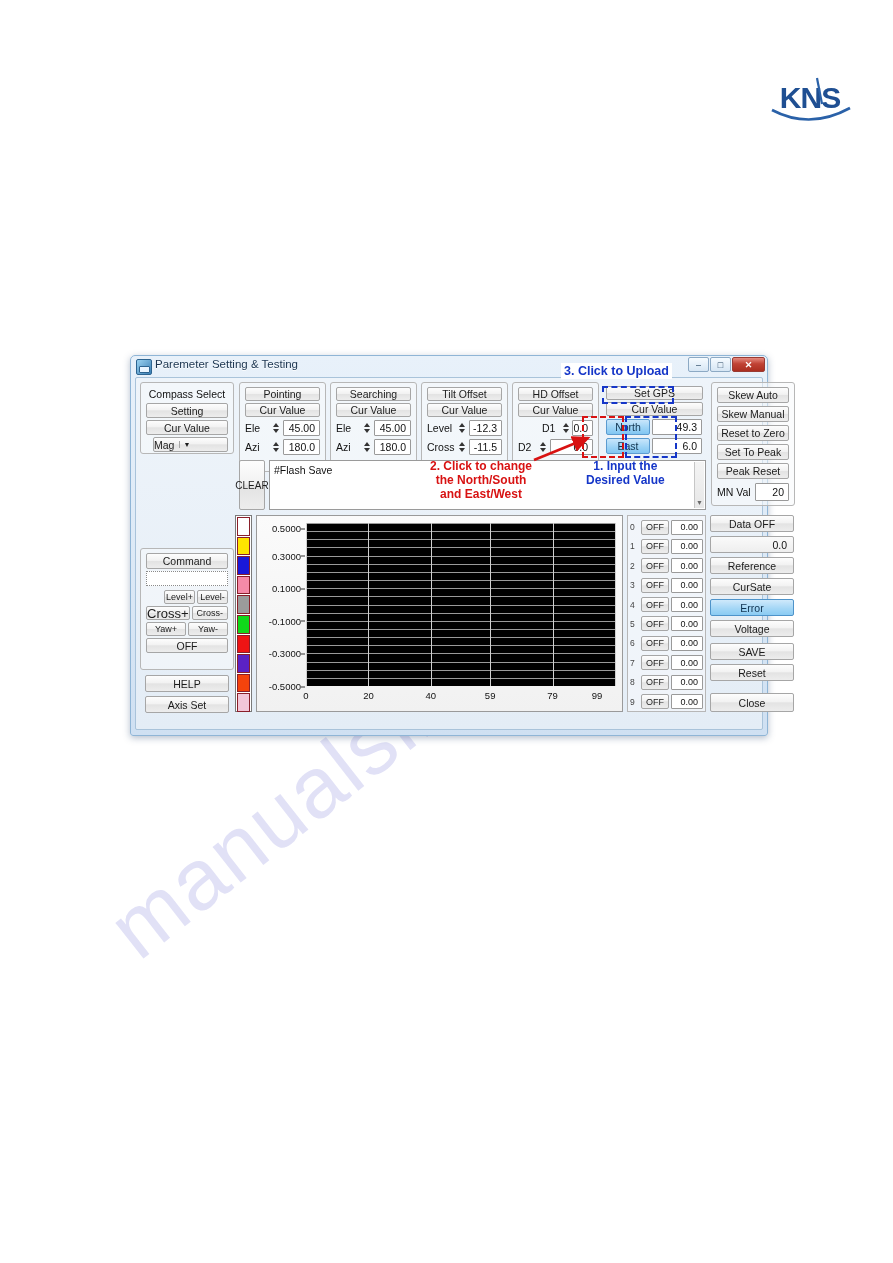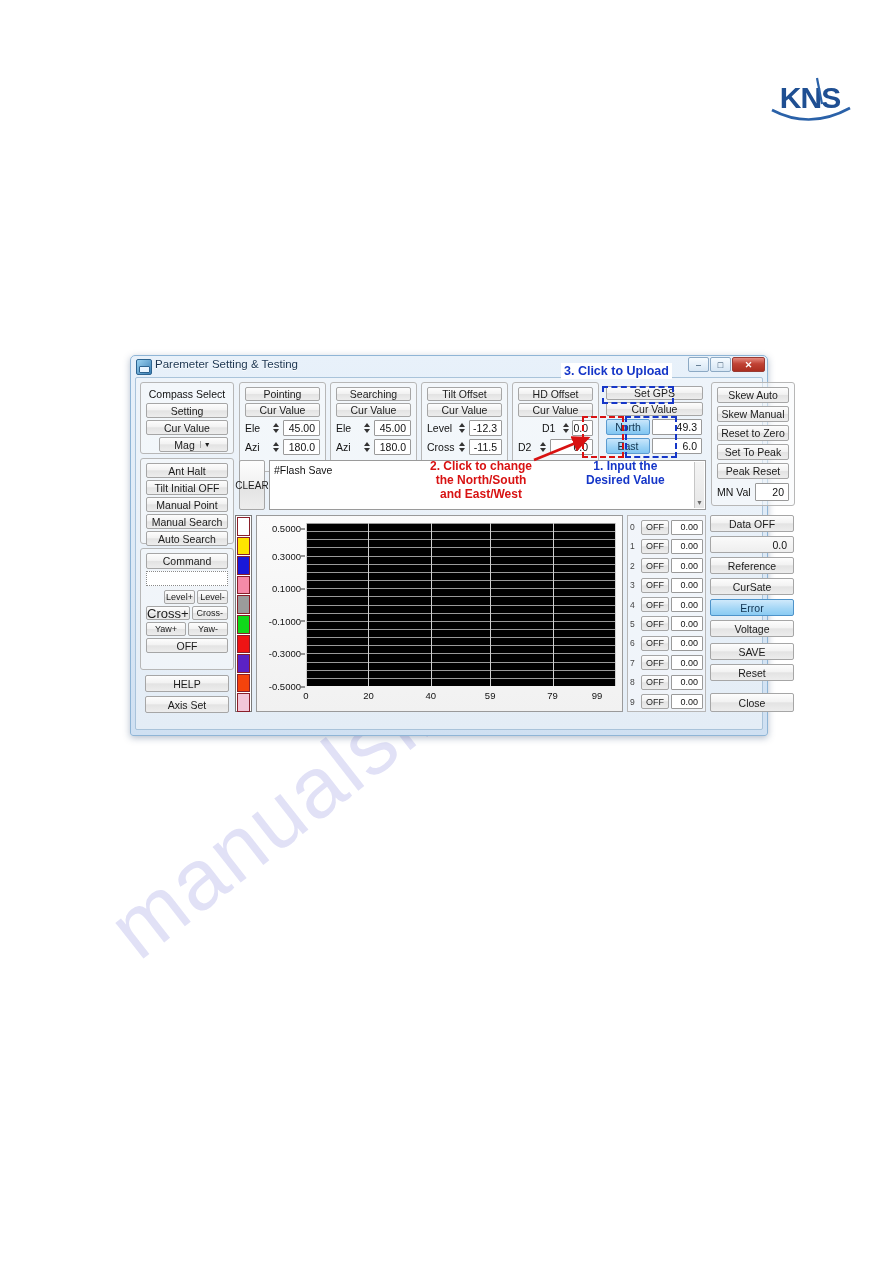--- a/index.html
+++ b/index.html
@@ -228,33 +228,26 @@
       <div class="win-btn close">✕</div>
     </div>
   </div>
 
   <div id="client">
 
     <div class="group" id="grp-compass">
       <div class="lbl" style="justify-content:center;height:15px;margin:3px 0 2px 0;">Compass Select</div>
       <div class="btn leftbtn">Setting</div>
       <div class="btn leftbtn">Cur Value</div>
-      <div class="btn leftbtn" style="justify-content:center;padding-right:2px;margin-left:18px;">
+      <div class="btn leftbtn" style="justify-content:flex-start;padding-right:2px;margin-left:12px;">
         <span>Mag</span>
         <span style="margin-left:5px;border-left:1px solid #a6a6a6;padding-left:3px;font-size:7px;">▼</span>
       </div>
     </div>
 
-    <div class="group" id="grp-ant">
-      <div class="btn leftbtn" style="margin-top:4px;">Ant Halt</div>
-      <div class="btn leftbtn">Tilt Initial OFF</div>
-      <div class="btn leftbtn">Manual Point</div>
-      <div class="btn leftbtn">Manual Search</div>
-      <div class="btn leftbtn">Auto Search</div>
-    </div>
 
     <div class="group" id="grp-cmd">
       <div class="btn leftbtn" style="margin-top:4px;height:16px;">Command</div>
       <div style="margin:0 5px 4px 5px;height:15px;background:#fff;border:1px dotted #8a8a8a;box-sizing:border-box;">
         <span style="font-size:10px;"></span>
       </div>
       <div style="display:flex;gap:2px;margin:0 5px 2px 23px;justify-content:space-between;">
         <div class="btn" style="flex:1;height:14px;font-size:9px;">Level+</div>
         <div class="btn" style="flex:1;height:14px;font-size:9px;">Level-</div>
       </div>

